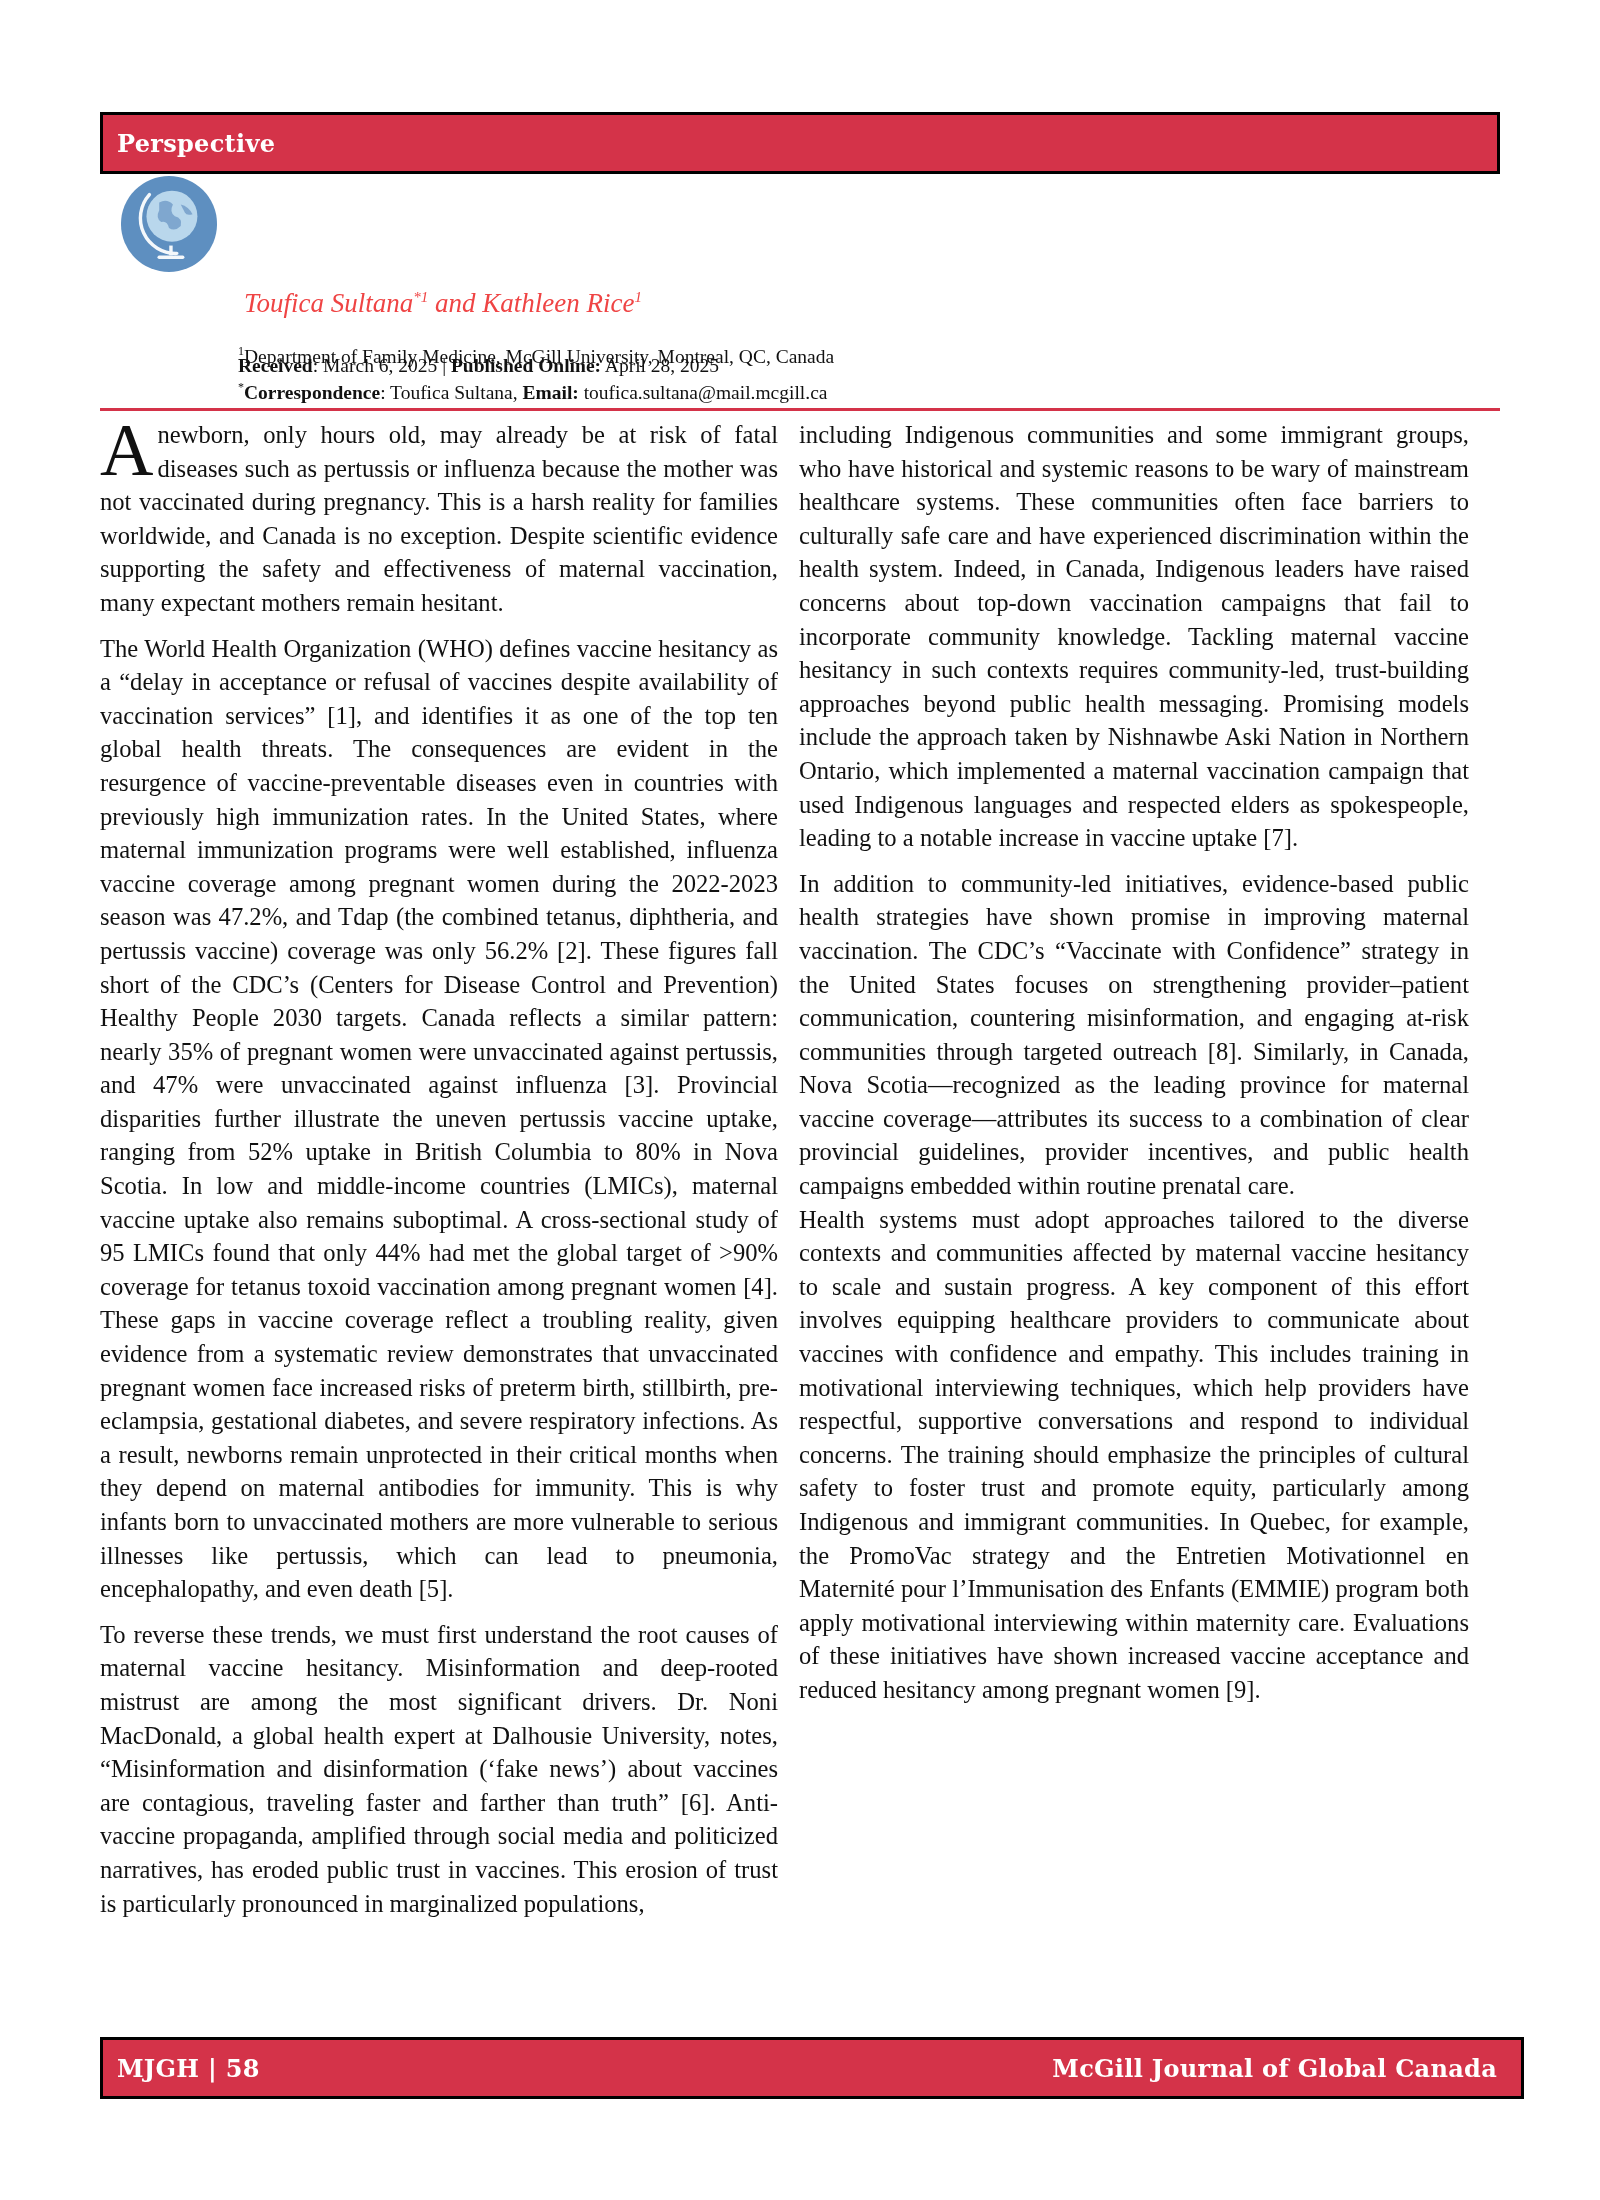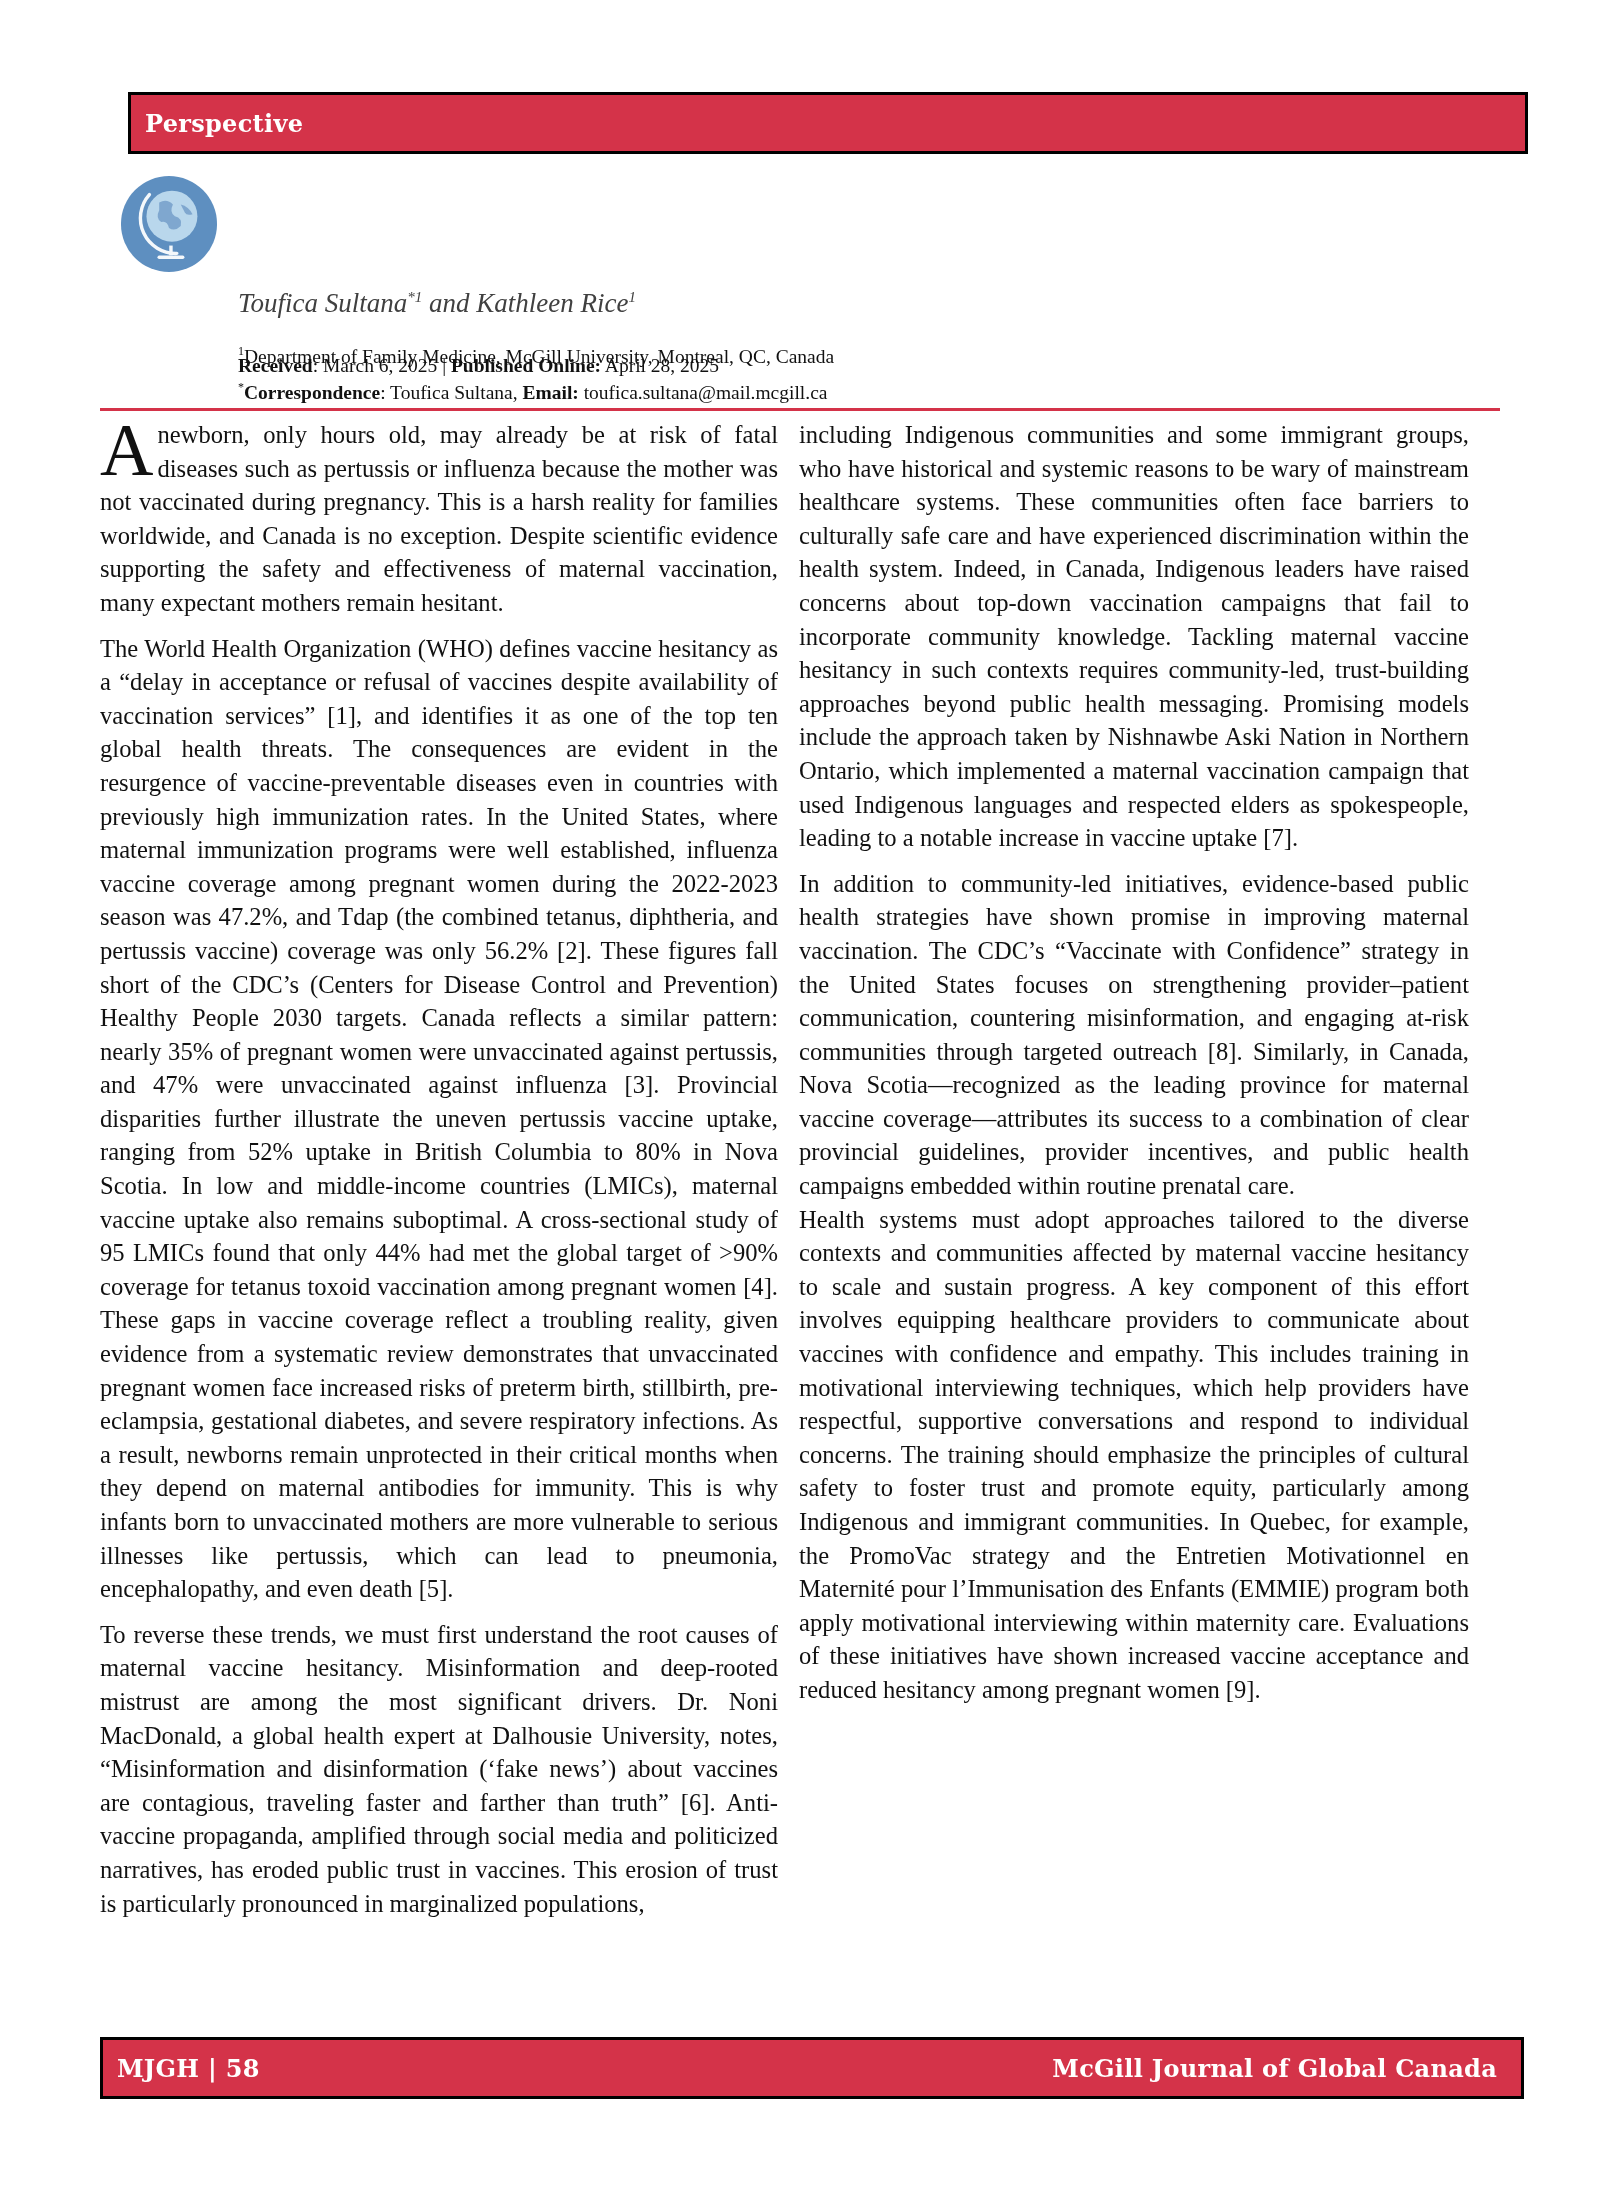--- a/index.html
+++ b/index.html
@@ -1,26 +1,26 @@
 <!DOCTYPE html>
 <html><head>
 <meta charset="utf-8">
 <style>
   html, body { margin: 0; padding: 0; background: #ffffff; }
   body { width: 1600px; height: 2200px; position: relative; overflow: hidden; font-family: "Liberation Serif", serif; color: #111; }
   .bar { position: absolute; left: 100px; width: 1394px; background: #d43349; border: 3px solid #000; box-sizing: content-box; }
-  .top-bar { top: 92px; height: 56px; margin-left: 28px; }
+  .top-bar { top: 112px; height: 56px; }
   .bottom-bar { top: 2037px; height: 56px; padding-left: 24px; }
   .bar-label { position: absolute; top: 50%; transform: translateY(-50%); color: #fff; font-family: "DejaVu Serif", serif; font-weight: bold; font-size: 24px; letter-spacing: 0.3px; }
   .top-bar .bar-label { left: 14px; }
   .bottom-bar .left { left: 14px; }
   .bottom-bar .right { right: 24px; }
   .globe { position: absolute; left: 120px; top: 175px; width: 98px; height: 98px; }
   .title { position: absolute; left: 238px; top: 172px; margin: 0; font-family: "DejaVu Serif", serif; font-weight: bold; font-size: 40px; line-height: 58px; color: #000; letter-spacing: 0.2px; }
-  .authors { position: absolute; left: 238px; top: 288px; font-size: 27px; font-style: italic; color: #404040; }
+  .authors { position: absolute; left: 244px; top: 288px; font-size: 27px; font-style: italic; color: #ef4444; }
   .authors sup { font-size: 15px; }
   .meta { position: absolute; left: 238px; font-size: 19.5px; color: #111; }
   .meta sup { font-size: 12px; }
   .meta.aff { top: 330px; margin-top: 14px; }
   .meta.dates { top: 355px; }
   .meta.corr { top: 380px; }
   .divider { position: absolute; left: 100px; top: 408px; width: 1400px; height: 3px; background: #d43349; }
   .col { position: absolute; top: 418px; font-size: 24.6px; line-height: 33.6px; text-align: justify; }
   .col.left { left: 100px; width: 678px; }
   .col.right { left: 799px; width: 670px; }

